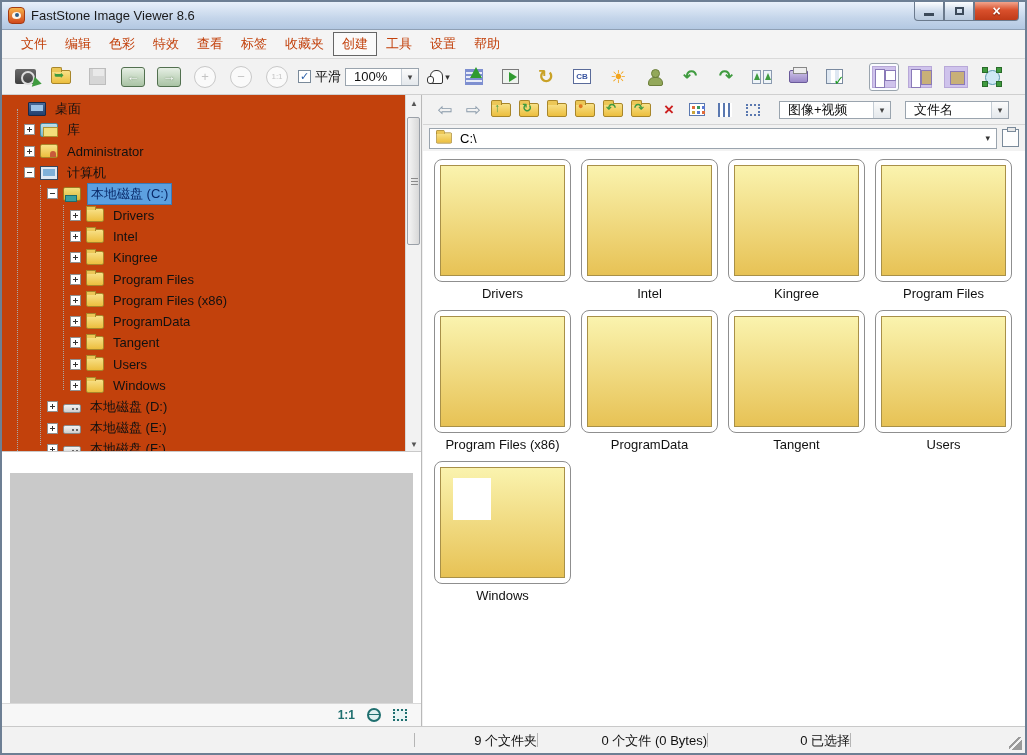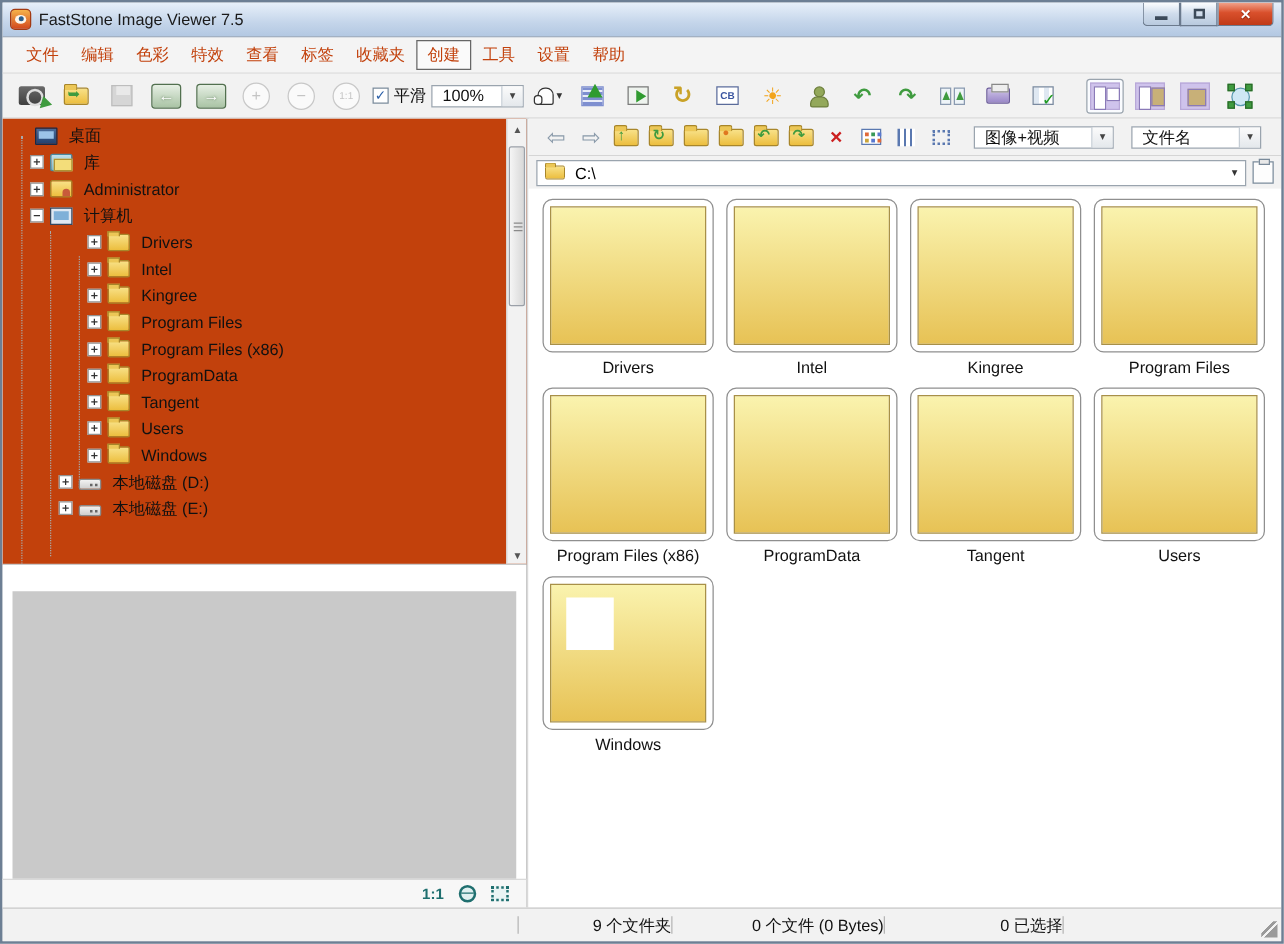--- a/index.html
+++ b/index.html
@@ -161,21 +161,21 @@
   .grip { position:absolute; right:3px; bottom:3px; width:13px; height:13px; background:
     linear-gradient(135deg, transparent 0 7px, #9a9a9a 7px 9px, transparent 9px 11px, #9a9a9a 11px 13px); }
 </style>
 </head>
 <body>
 
 <div class="win">
 
   <div class="titlebar">
     <div class="appicon"></div>
-    <div class="title-text">FastStone Image Viewer 7.5</div>
+    <div class="title-text">FastStone Image Viewer 8.6</div>
     <div class="wctrls">
       <div class="wbtn min">
           <div class="dash"></div>
         </div>
       <div class="wbtn">
           <div class="box"></div>
         </div>
       <div class="wbtn close">
           <span class="x">×</span>
         </div>
@@ -311,20 +311,25 @@
         <div class="ti l1">
             <span class="exp plus"></span>
             <span class="ic userfold"></span>
             <span class="tlabel">Administrator</span>
           </div>
         <div class="ti l1">
             <span class="exp minus"></span>
             <span class="ic computer"></span>
             <span class="tlabel">计算机</span>
           </div>
+        <div class="ti l2 selected">
+            <span class="exp minus"></span>
+            <span class="ic drivec"></span>
+            <span class="tlabel">本地磁盘 (C:)</span>
+          </div>
         <div class="ti l3">
             <span class="exp plus"></span>
             <span class="ic folder"></span>
             <span class="tlabel">Drivers</span>
           </div>
         <div class="ti l3">
             <span class="exp plus"></span>
             <span class="ic folder"></span>
             <span class="tlabel">Intel</span>
           </div>
@@ -365,20 +370,25 @@
           </div>
         <div class="ti l2">
             <span class="exp plus"></span>
             <span class="ic drive"></span>
             <span class="tlabel">本地磁盘 (D:)</span>
           </div>
         <div class="ti l2">
             <span class="exp plus"></span>
             <span class="ic drive"></span>
             <span class="tlabel">本地磁盘 (E:)</span>
+          </div>
+        <div class="ti l2">
+            <span class="exp plus"></span>
+            <span class="ic drive"></span>
+            <span class="tlabel">本地磁盘 (F:)</span>
           </div>
       </div>
       <div class="vscroll">
         <div class="sbtn up">▲</div>
         <div class="sthumb"></div>
         <div class="sbtn down">▼</div>
       </div>
     </div>
 
     <div class="pvarea"></div>

